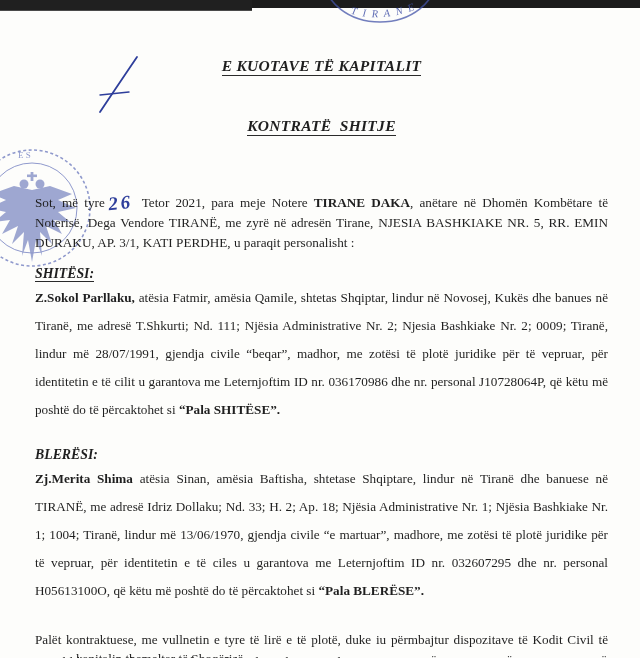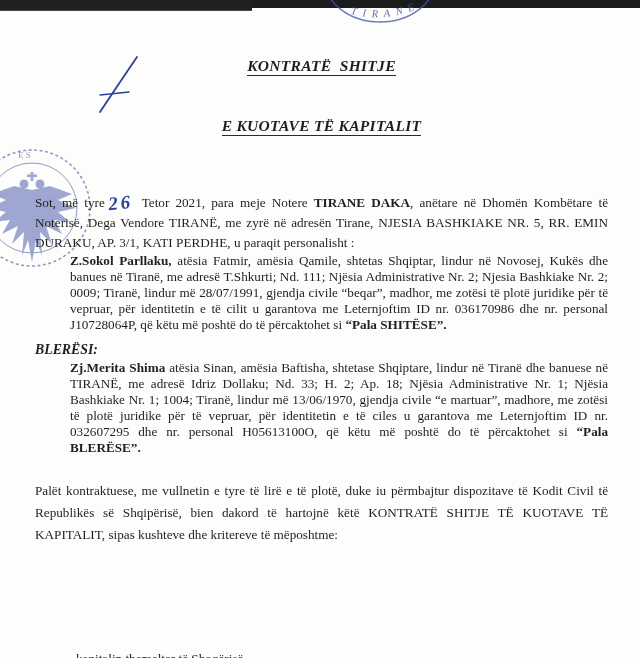--- a/index.html
+++ b/index.html
@@ -17,28 +17,28 @@
   .topbar { position:absolute; top:0; left:0; width:640px; height:8px; background:#1c1c1c; }
   .topbar-left { position:absolute; top:0; left:0; width:252px; height:11px; background:#202020; border-bottom:1px solid #4a4a4a; }
 
   .content { position:relative; padding:0 32px 0 35px; z-index:2; }
 
   .title-block { text-align:center; margin-top:16px; font-weight:bold; font-style:italic;
                  font-size:15.5px; line-height:20px; letter-spacing:.3px; white-space:pre; }
   .title-block .u { border-bottom:1.6px solid #2a2a2a; padding-bottom:1px; }
 
   .para { text-align:justify; font-size:13.2px; line-height:20px; }
-  .party-para { line-height:16px;margin-left:35px; }
+  .party-para { line-height:28px; }
   .b { font-weight:bold; }
   .party-heading { font-weight:bold; font-style:italic; font-size:13.8px; line-height:20px; }
   .party-heading .u { border-bottom:1.5px solid #2a2a2a; padding-bottom:0px; }
 
   .intro { margin-top:17px; }
   .seller-h { margin-top:11px; }
-  .buyer-h  { margin-top:7px; }
+  .buyer-h  { margin-top:21px; }
   .pasi  { margin-top:9px; line-height:21px; }
   .palet { margin-top:24px; line-height:22px; }
 
   .clipped-line { position:absolute; left:76px; top:649px; width:531px;
                   font-size:13.2px; line-height:19.5px; z-index:2; }
 
   
   .hand { display:inline-block; font-style:italic; color:#2e3e9b; font-size:19px;
           line-height:0; transform:rotate(-6deg) translateY(2px);
           padding:0 3px; font-weight:bold; letter-spacing:3px; }
@@ -86,26 +86,29 @@
   </svg>
 
   <svg class="pen-overlay" width="640" height="130" viewBox="0 0 640 130">
     <path d="M137 57 Q120 82 100 112" fill="none" stroke="#2e3e9b" stroke-width="1.8" stroke-linecap="round"></path>
     <path d="M100 95 L129 92" fill="none" stroke="#2e3e9b" stroke-width="1.4" stroke-linecap="round"></path>
   </svg>
 
   <div class="content">
 
     <div class="title-block">
+      <div><span class="u">E KUOTAVE TË KAPITALIT</span></div>
       <div><span class="u">KONTRATË  SHITJE</span></div>
-      <div><span class="u">E KUOTAVE TË KAPITALIT</span></div>
     </div>
 
     <p class="para intro"><span>Sot, më tyre</span><span class="hand">26</span><span> Tetor 2021, para meje Notere </span><span class="b">TIRANE DAKA</span><span>, anëtare në Dhomën Kombëtare të Noterisë, Dega Vendore TIRANË, me zyrë në adresën Tirane, NJESIA BASHKIAKE NR. 5, RR. EMIN DURAKU, AP. 3/1, KATI PERDHE, u paraqit personalisht :</span></p>
 
+    <div class="party-heading seller-h">
+      <span class="u">SHITËSI:</span>
+    </div>
     <p class="para party-para"><span class="b">Z.Sokol Parllaku,</span><span> atësia Fatmir, amësia Qamile, shtetas Shqiptar, lindur në Novosej, Kukës dhe banues në Tiranë, me adresë T.Shkurti; Nd. 111; Njësia Administrative Nr. 2; Njesia Bashkiake Nr. 2; 0009; Tiranë, lindur më 28/07/1991, gjendja civile “beqar”, madhor, me zotësi të plotë juridike për të vepruar, për identitetin e të cilit u garantova me Leternjoftim ID nr. 036170986 dhe nr. personal J10728064P, që këtu më poshtë do të përcaktohet si </span><span class="b">“Pala SHITËSE”.</span></p>
 
     <div class="party-heading buyer-h">
       <span>BLERËSI:</span>
     </div>
     <p class="para party-para"><span class="b">Zj.Merita Shima</span><span> atësia Sinan, amësia Baftisha, shtetase Shqiptare, lindur në Tiranë dhe banuese në TIRANË, me adresë Idriz Dollaku; Nd. 33; H. 2; Ap. 18; Njësia Administrative Nr. 1; Njësia Bashkiake Nr. 1; 1004; Tiranë, lindur më 13/06/1970, gjendja civile “e martuar”, madhore, me zotësi të plotë juridike për të vepruar, për identitetin e të ciles u garantova me Leternjoftim ID nr. 032607295 dhe nr. personal H05613100O, që këtu më poshtë do të përcaktohet si </span><span class="b">“Pala BLERËSE”.</span></p>
 
 
     <p class="para palet">Palët kontraktuese, me vullnetin e tyre të lirë e të plotë, duke iu përmbajtur dispozitave të Kodit Civil të Republikës së Shqipërisë, bien dakord të hartojnë këtë KONTRATË SHITJE TË KUOTAVE TË KAPITALIT, sipas kushteve dhe kritereve të mëposhtme:</p>
 

